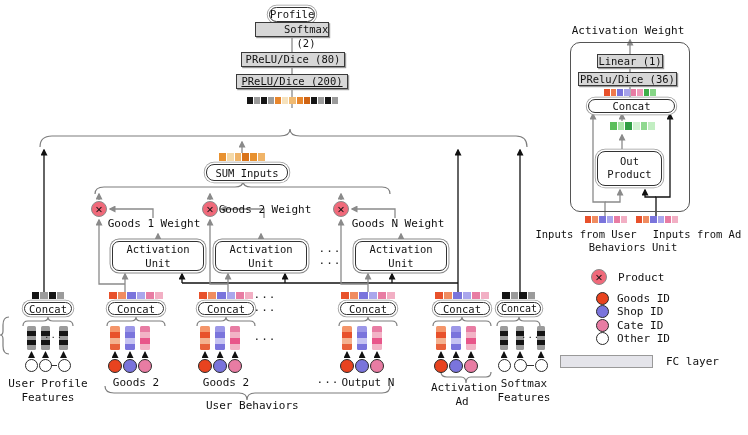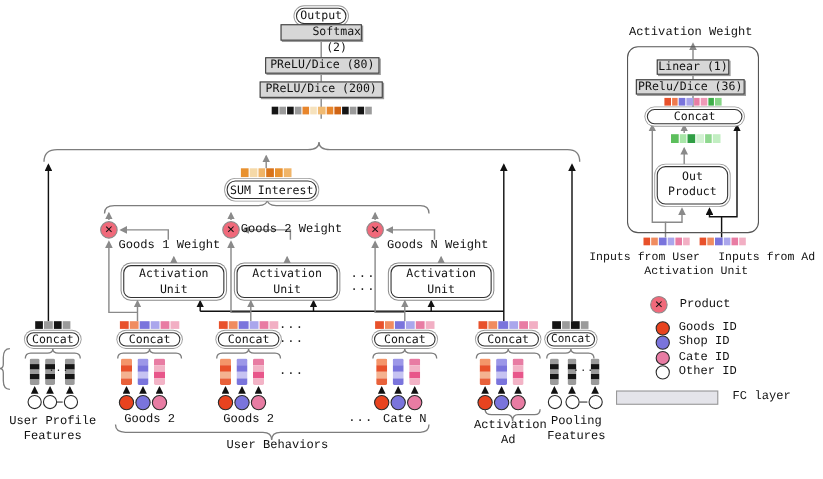--- a/index.html
+++ b/index.html
@@ -17,21 +17,21 @@
   .fcbox{background:#d7d7d7;border:1px solid #3a3a3a;box-shadow:1.2px 1.2px 0 #9a9a9a;
          text-align:center;font-size:10.5px;line-height:1.3;}
   .strip{display:flex;gap:1px;}
   .strip i{flex:1;display:block;}
   .vbar{display:flex;flex-direction:column;border-radius:1.5px;overflow:hidden;}
   .vbar i{flex:1;display:block;}
   .circle{border-radius:50%;border:1.3px solid #2a2a2a;}
   .xnode{border-radius:50%;background:#f0697a;border:1.3px solid #8a8a8a;
          display:flex;align-items:center;justify-content:center;
          font-family:"DejaVu Sans",sans-serif;font-weight:bold;font-size:9.5px;color:#111;}
-  .lbl{text-align:center;font-size:11px;line-height:1.2;white-space:nowrap;font-family:Liberation Mono, monospace;}
+  .lbl{text-align:center;font-size:11px;line-height:1.2;white-space:nowrap;}
   .small{font-size:10.5px;}
   .dots{font-size:11px;letter-spacing:1px;color:#222;text-align:center;}
   .dash{background:#333;height:1.6px;}
   .title{font-family:"Liberation Sans","DejaVu Sans",sans-serif;font-weight:bold;
          font-size:13px;text-align:center;}
   .panel{border:1.6px solid #555;border-radius:10px;background:transparent;}
   .fcswatch{background:#e4e4ea;border:1px solid #999;}
 </style>
 </head>
 <body>
@@ -113,24 +113,24 @@
       <path d="M23 326 Q23 321 28 321 L43 321 Q48 321 48 317 Q48 321 53 321 L68 321 Q73 321 73 326"></path>
       <path d="M107 326 Q107 321 112 321 L131 321 Q136 321 136 317 Q136 321 141 321 L160 321 Q165 321 165 326"></path>
       <path d="M197 326 Q197 321 202 321 L221 321 Q226 321 226 317 Q226 321 231 321 L250 321 Q255 321 255 326"></path>
       <path d="M339 326 Q339 321 344 321 L363 321 Q368 321 368 317 Q368 321 373 321 L392 321 Q397 321 397 326"></path>
       <path d="M433 326 Q433 321 438 321 L457 321 Q462 321 462 317 Q462 321 467 321 L486 321 Q491 321 491 326"></path>
       <path d="M497 326 Q497 321 502 321 L514 321 Q519 321 519 317 Q519 321 524 321 L535 321 Q540 321 540 326"></path>
       <path d="M9 317 Q3 317 3 325 L3 331 Q3 335 0 335 Q3 335 3 339 L3 346 Q3 354 9 354"></path>
     </g>
   </svg>
 
-  <div class="abs el rbox" style="left:269px;top:7px;width:46px;height:15px;">Output</div>
+  <div class="abs el rbox" style="left:269px;top:7px;width:46px;height:15px;">Profile</div>
   <div class="abs el fcbox" style="left:255px;top:22px;width:74px;height:15px;padding-left:28px;">Softmax (2)</div>
   <div class="abs el fcbox" style="left:241px;top:52px;width:104px;height:15px;">PReLU/Dice (80)</div>
-  <div class="abs el fcbox" style="left:236px;top:74px;width:112px;height:15px;">PReLU/Dice (200)</div>
+  <div class="abs el fcbox" style="left:236px;top:74px;width:112px;height:15px;text-decoration:underline;">PReLU/Dice (200)</div>
   <div class="abs el strip" style="left:247px;top:97px;width:91px;height:7px;">
       <i style="background: rgb(21, 21, 21);"></i>
       <i style="background: rgb(155, 155, 155);"></i>
       <i style="background: rgb(21, 21, 21);"></i>
       <i style="background: rgb(155, 155, 155);"></i>
       <i style="background: rgb(232, 134, 44);"></i>
       <i style="background: rgb(246, 226, 189);"></i>
       <i style="background: rgb(240, 186, 114);"></i>
       <i style="background: rgb(232, 134, 44);"></i>
       <i style="background: rgb(207, 100, 20);"></i>
@@ -141,21 +141,21 @@
     </div>
 
   <div class="abs el strip" style="left:219px;top:153px;width:46px;height:8px;">
       <i style="background: rgb(232, 145, 47);"></i>
       <i style="background: rgb(245, 217, 168);"></i>
       <i style="background: rgb(240, 180, 104);"></i>
       <i style="background: rgb(217, 115, 26);"></i>
       <i style="background: rgb(232, 145, 47);"></i>
       <i style="background: rgb(240, 180, 104);"></i>
     </div>
-  <div class="abs el rbox" style="left:206px;top:164px;width:82px;height:17px;line-height:16px;">SUM Interest</div>
+  <div class="abs el rbox" style="left:206px;top:164px;width:82px;height:17px;line-height:16px;">SUM Inputs</div>
 
   <div class="abs el xnode" style="left: 91px; top: 201px; width: 16px; height: 16px; background: rgb(240, 105, 122);">✕</div>
   <div class="abs el xnode" style="left: 202px; top: 201px; width: 16px; height: 16px; background: rgb(240, 105, 122);">✕</div>
   <div class="abs el xnode" style="left: 333px; top: 201px; width: 16px; height: 16px; background: rgb(240, 105, 122);">✕</div>
 
   <div class="abs el lbl" style="left:106px;top:217px;width:96px;">Goods 1 Weight</div>
   <div class="abs el lbl" style="left:217px;top:203px;width:96px;">Goods 2 Weight</div>
   <div class="abs el lbl" style="left:350px;top:217px;width:96px;">Goods N Weight</div>
 
   <div class="abs el unit" style="left:112px;top:241px;width:92px;height:30px;">
@@ -302,21 +302,21 @@
     </div>
   <div class="abs el vbar" style="left:372px;top:326px;width:10px;height:24px;">
       <i style="background: rgb(232, 124, 163);"></i>
       <i style="background: rgb(242, 179, 198);"></i>
       <i style="background: rgb(232, 86, 138);"></i>
       <i style="background: rgb(242, 179, 198);"></i>
     </div>
   <div class="abs el circle" style="left: 340px; top: 358.5px; width: 14px; height: 14px; background: rgb(232, 67, 31);"></div>
   <div class="abs el circle" style="left: 355px; top: 358.5px; width: 14px; height: 14px; background: rgb(122, 116, 220);"></div>
   <div class="abs el circle" style="left: 370px; top: 358.5px; width: 14px; height: 14px; background: rgb(232, 124, 163);"></div>
-  <div class="abs el lbl" style="left:335px;top:376px;width:66px;">Cate N</div>
+  <div class="abs el lbl" style="left:335px;top:376px;width:66px;">Output N</div>
 
   <div class="abs el lbl" style="left:206px;top:399px;width:92px;">User Behaviors</div>
 
   <div class="abs el strip" style="left:435px;top:292px;width:54px;height:7px;">
       <i style="background: rgb(232, 81, 43);"></i>
       <i style="background: rgb(240, 140, 96);"></i>
       <i style="background: rgb(122, 116, 220);"></i>
       <i style="background: rgb(170, 166, 236);"></i>
       <i style="background: rgb(232, 124, 163);"></i>
       <i style="background: rgb(242, 175, 196);"></i>
@@ -372,21 +372,21 @@
       <i style="background: rgb(21, 21, 21);"></i>
       <i style="background: rgb(155, 155, 155);"></i>
       <i style="background: rgb(21, 21, 21);"></i>
       <i style="background: rgb(155, 155, 155);"></i>
     </div>
   <div class="abs el dots" style="left:521px;top:330px;width:18px;font-size:9px;">...</div>
   <div class="abs el circle" style="left: 497.5px; top: 358.5px; width: 13px; height: 13px; background: rgb(255, 255, 255);"></div>
   <div class="abs el circle" style="left: 513.5px; top: 358.5px; width: 13px; height: 13px; background: rgb(255, 255, 255);"></div>
   <div class="abs el circle" style="left: 534.5px; top: 358.5px; width: 13px; height: 13px; background: rgb(255, 255, 255);"></div>
   <div class="abs el dash" style="left:527px;top:364.5px;width:7px;"></div>
-  <div class="abs el lbl" style="left:493px;top:377px;width:62px;">Pooling</div>
+  <div class="abs el lbl" style="left:493px;top:377px;width:62px;">Softmax</div>
   <div class="abs el lbl" style="left:493px;top:391px;width:62px;">Features</div>
 
 
   <div class="abs el lbl" style="left:563px;top:24px;width:130px;">Activation Weight</div>
   <div class="abs el panel" style="left:570px;top:42px;width:120px;height:170px;z-index:1;"></div>
   <div class="abs el fcbox" style="left:597px;top:54px;width:66px;height:14px;">Linear (1)</div>
   <div class="abs el fcbox" style="left:578px;top:72px;width:99px;height:14px;">PRelu/Dice (36)</div>
   <div class="abs el strip" style="left:604px;top:89px;width:52px;height:7px;">
       <i style="background: rgb(232, 81, 43);"></i>
       <i style="background: rgb(239, 122, 78);"></i>
@@ -421,21 +421,21 @@
   <div class="abs el strip" style="left:636px;top:216px;width:42px;height:7px;">
       <i style="background: rgb(232, 81, 43);"></i>
       <i style="background: rgb(240, 140, 96);"></i>
       <i style="background: rgb(122, 116, 220);"></i>
       <i style="background: rgb(170, 166, 236);"></i>
       <i style="background: rgb(232, 124, 163);"></i>
       <i style="background: rgb(242, 175, 196);"></i>
     </div>
   <div class="abs el lbl small" style="left:532px;top:228px;width:108px;">Inputs from User</div>
   <div class="abs el lbl small" style="left:643px;top:228px;width:108px;">Inputs from Ad</div>
-  <div class="abs el lbl small" style="left:570px;top:241px;width:126px;">Activation Unit</div>
+  <div class="abs el lbl small" style="left:570px;top:241px;width:126px;">Behaviors Unit</div>
 
   <div class="abs el xnode" style="left: 591px; top: 269px; width: 16px; height: 16px; background: rgb(240, 105, 122);">✕</div>
   <div class="abs el lbl" style="left:618px;top:271px;width:70px;text-align:left;">Product</div>
   <div class="abs el circle" style="left: 595.5px; top: 291.5px; width: 13px; height: 13px; background: rgb(232, 67, 31);"></div>
   <div class="abs el lbl" style="left:617px;top:292px;width:80px;text-align:left;">Goods ID</div>
   <div class="abs el circle" style="left: 595.5px; top: 304.5px; width: 13px; height: 13px; background: rgb(122, 116, 220);"></div>
   <div class="abs el lbl" style="left:617px;top:305px;width:80px;text-align:left;">Shop ID</div>
   <div class="abs el circle" style="left: 595.5px; top: 318.5px; width: 13px; height: 13px; background: rgb(232, 124, 163);"></div>
   <div class="abs el lbl" style="left:617px;top:319px;width:80px;text-align:left;">Cate ID</div>
   <div class="abs el circle" style="left: 595.5px; top: 331.5px; width: 13px; height: 13px; background: rgb(255, 255, 255);"></div>

